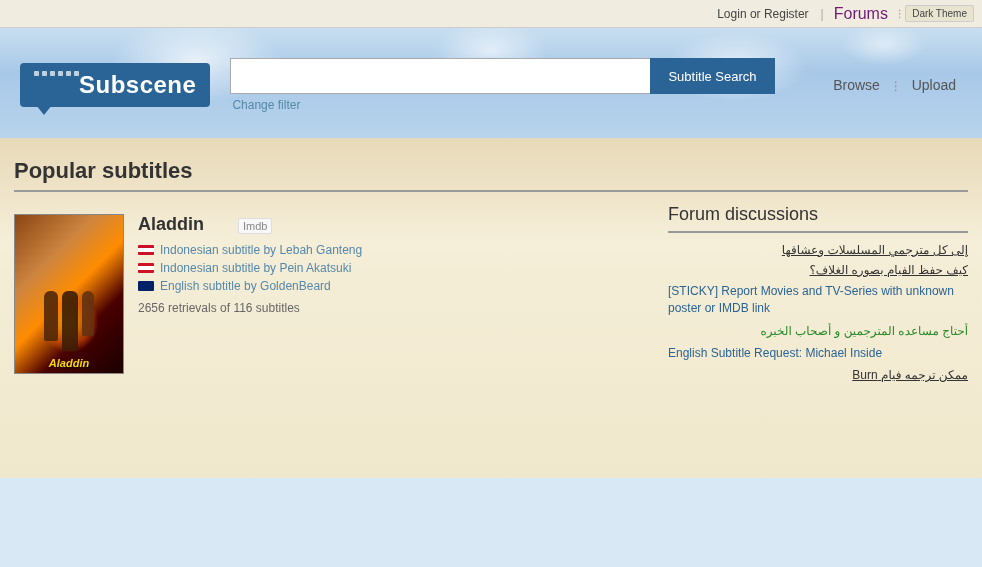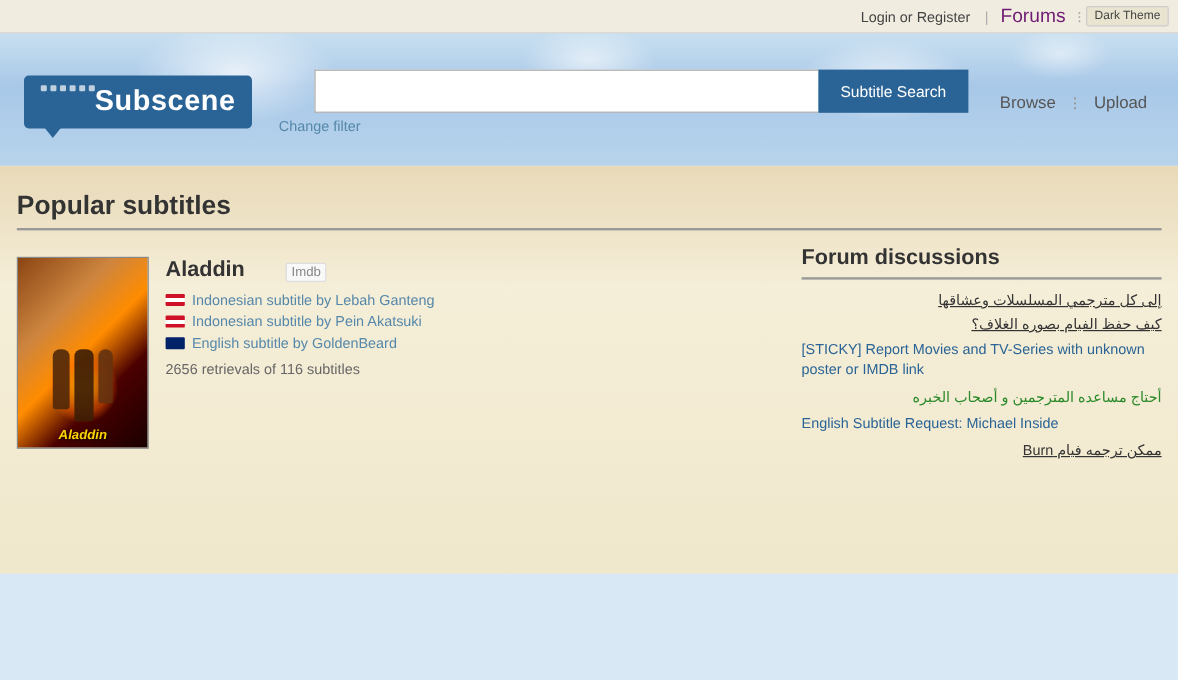--- a/index.html
+++ b/index.html
@@ -122,21 +122,20 @@
       align-items: flex-start;
       gap: 4px;
       z-index: 1;
       flex: 1;
       max-width: 560px;
     }
     .search-row {
       display: flex;
       align-items: flex-start;
       gap: 0;
-      margin-left: 32px;
     }
     .search-input {
       width: 420px;
       height: 36px;
       border: 1px solid #aaa;
       border-right: none;
       padding: 4px 10px;
       font-size: 14px;
       outline: none;
       background: white;
@@ -328,21 +327,21 @@
     }
 
     
     .right-col {
       width: 300px;
       flex-shrink: 0;
     }
 
     .forum-title {
       font-size: 18px;
-      font-weight: bold;
+      font-weight: normal;
       color: #333;
       margin-bottom: 10px;
       border-bottom: 2px solid #999;
       padding-bottom: 6px;
     }
 
     .forum-item {
       margin-bottom: 6px;
     }
     .forum-link {

